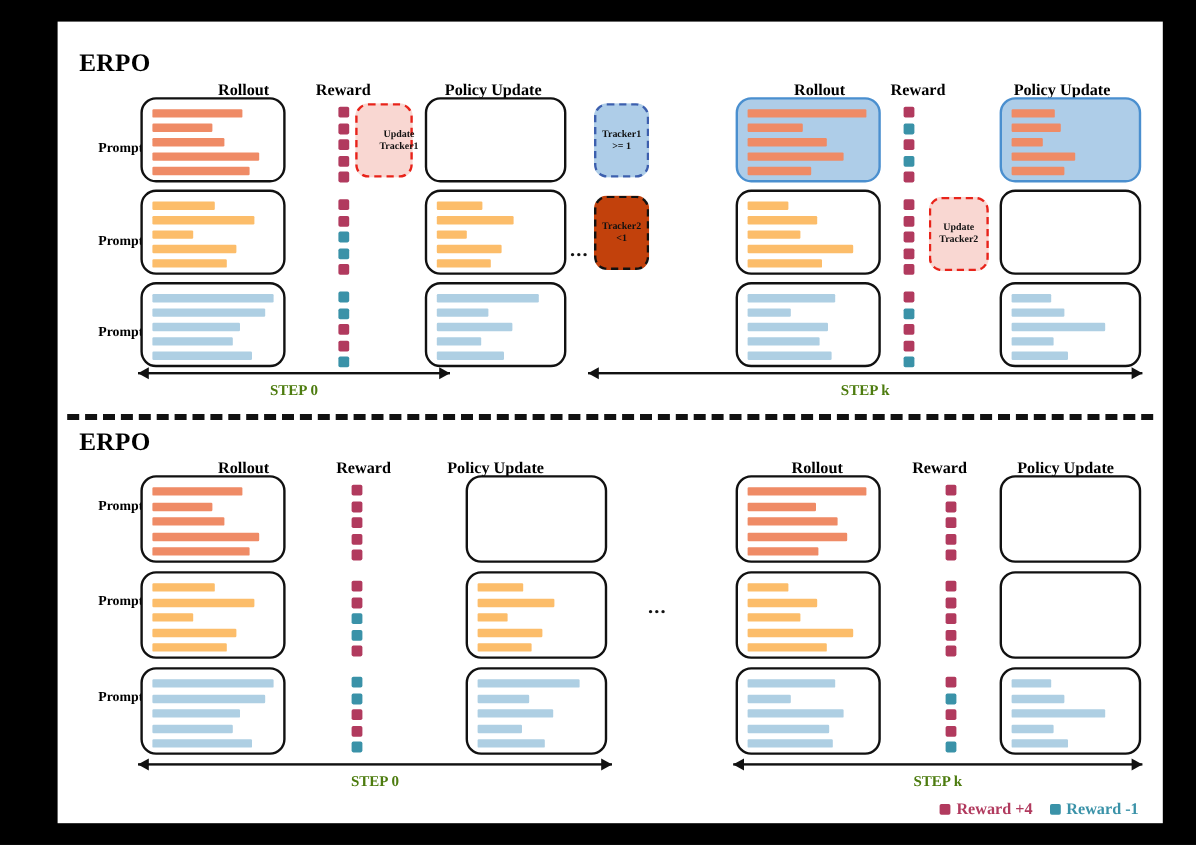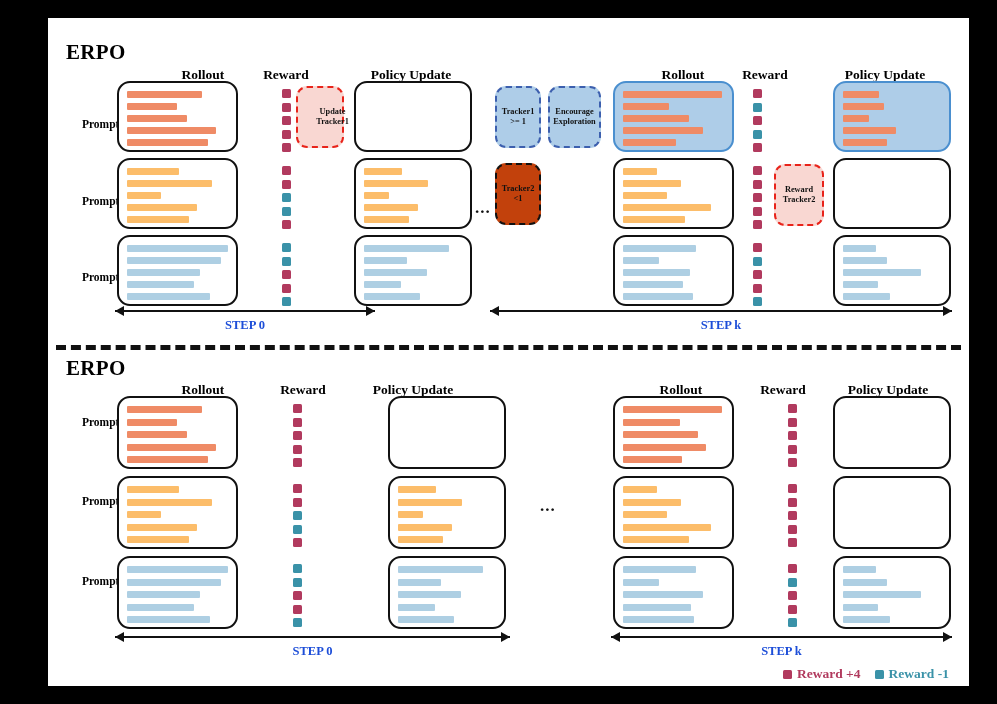--- a/index.html
+++ b/index.html
@@ -43,21 +43,21 @@
   .dots{position:absolute;font-weight:bold;font-size:17px;color:#111;
         letter-spacing:1px;}
 
   
   .arrow{position:absolute;height:10px;}
   .arrow .line{position:absolute;top:4px;left:0;right:0;height:2px;background:#111;}
   .arrow .ah{position:absolute;top:0;width:0;height:0;
              border-top:5px solid transparent;border-bottom:5px solid transparent;}
   .arrow .ah.l{left:0;border-right:9px solid #111;}
   .arrow .ah.r{right:0;border-left:9px solid #111;}
-  .step-label{position:absolute;font-weight:bold;font-size:12.5px;color:#1d4ed8;
+  .step-label{position:absolute;font-weight:bold;font-size:12.5px;color:#4d7c0f;
               text-align:center;white-space:nowrap;}
 
   
   .divider{position:absolute;height:0;border-top:5px dashed #111;}
 
   
   .legend{position:absolute;display:flex;align-items:center;gap:6px;
           font-weight:bold;font-size:13.5px;}
   .legend .sw{width:9px;height:9px;border-radius:1.5px;display:inline-block;}
   .legend .lbl-pos{color:#b13a5e;}
@@ -145,23 +145,20 @@
 
   <div class="tagbox tag-red" style="left:248px;top:68px;width:48px;height:62px;padding-left:27px;">
     <span>Update Tracker1</span>
   </div>
 
   <div class="dots" style="left:427px;top:180px;">...</div>
 
   <div class="tagbox tag-blue" style="left:447px;top:68px;width:46px;height:62px;">
     <span>Tracker1 &gt;= 1</span>
   </div>
-  <div class="tagbox tag-blue" style="left:500px;top:68px;width:53px;height:62px;">
-    <span>Encourage Exploration</span>
-  </div>
   <div class="tagbox tag-dash" style="left:447px;top:145px;width:46px;height:62px;">
     <span>Tracker2 &lt;1</span>
   </div>
 
   <div class="card hl" id="c-ek-r0" style="left:565px;top:63px;width:121px;height:71px;">
       <div class="bar" style="left: 8px; top: 8px; width: 98.8px; background: rgb(239, 139, 102);"></div>
       <div class="bar" style="left: 8px; top: 20px; width: 45.76px; background: rgb(239, 139, 102);"></div>
       <div class="bar" style="left: 8px; top: 32px; width: 65.52px; background: rgb(239, 139, 102);"></div>
       <div class="bar" style="left: 8px; top: 44px; width: 80.08px; background: rgb(239, 139, 102);"></div>
       <div class="bar" style="left: 8px; top: 56px; width: 53.04px; background: rgb(239, 139, 102);"></div>
@@ -213,21 +210,21 @@
     </div>
   <div id="rw-ek-2" style="position:absolute;left:705px;top:217px;">
       <div class="rsq" style="left: 0px; top: 8px; background: rgb(177, 58, 94);"></div>
       <div class="rsq" style="left: 0px; top: 21.6px; background: rgb(58, 146, 168);"></div>
       <div class="rsq" style="left: 0px; top: 35.2px; background: rgb(177, 58, 94);"></div>
       <div class="rsq" style="left: 0px; top: 48.8px; background: rgb(177, 58, 94);"></div>
       <div class="rsq" style="left: 0px; top: 62.4px; background: rgb(58, 146, 168);"></div>
     </div>
 
   <div class="tagbox tag-red" style="left:726px;top:146px;width:50px;height:62px;">
-    <span>Reward Tracker2</span>
+    <span>Update Tracker2</span>
   </div>
 
   <div class="arrow" style="left:67px;top:288px;width:260px;">
     <div class="line"></div>
       <div class="ah l"></div>
       <div class="ah r"></div>
   </div>
   <div class="step-label" style="left:67px;top:300px;width:260px;">STEP 0</div>
 
   <div class="arrow" style="left:442px;top:288px;width:462px;">

